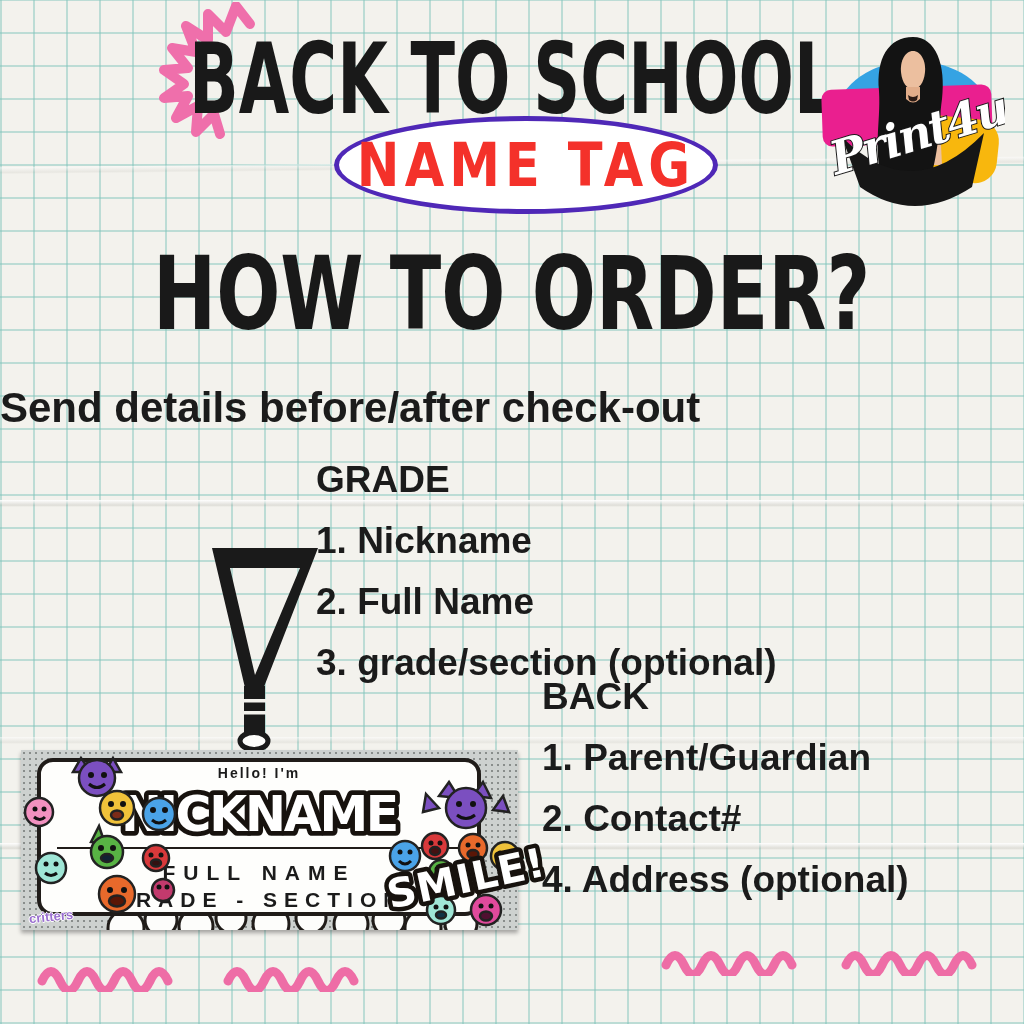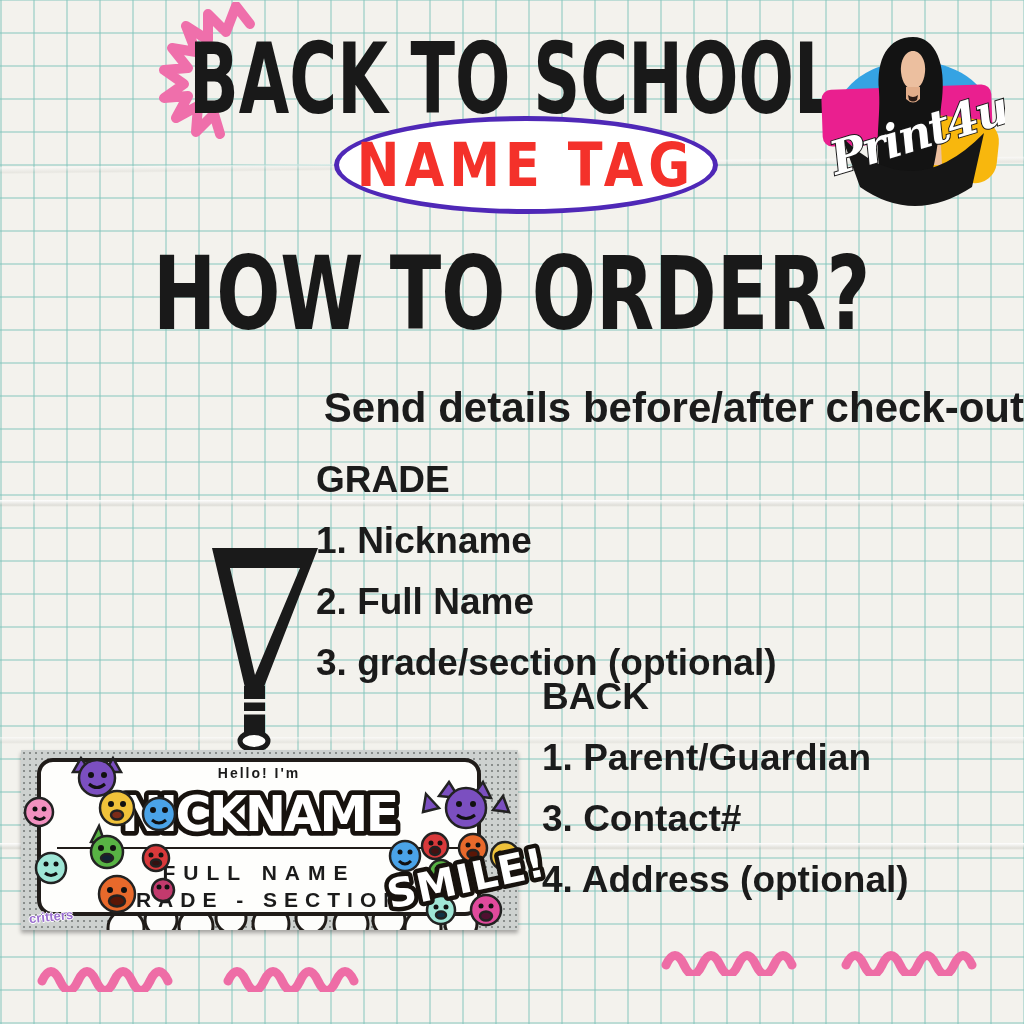--- a/index.html
+++ b/index.html
@@ -34,21 +34,21 @@
     display:flex; align-items:center; justify-content:center;
   }
   .badge-text {
     font-family:"DejaVu Sans", sans-serif; font-weight:bold; color:#f4312a;
     font-size:60px; letter-spacing:6px; transform:scale(.85,1); white-space:nowrap;
   }
 
   .howto-wrap { top:243px; left:0; width:1024px; text-align:center; }
   .howto { display:inline-block; font-size:102px; transform:scale(.74,1); transform-origin:center top; }
 
-  .subhead { top:384px; left:0; width:1024px; text-align:right;
+  .subhead { top:384px; left:0; width:1024px; text-align:left;
     font-size:42px; font-weight:bold; color:#1b1b1b; letter-spacing:0; }
 
   .list { font-size:37px; font-weight:bold; color:#1b1b1b; line-height:1; white-space:nowrap; }
   .list .row { margin-bottom:24px; }
   .front-list { top:461px; left:316px; }
   .back-list  { top:678px; left:542px; }
 
   .nametag {
     top:750px; left:21px; width:497px; height:180px;
     background-color:#cdd1cf;
@@ -123,21 +123,21 @@
   <div class="abs list front-list">
     <div class="row">GRADE</div>
     <div class="row">1. Nickname</div>
     <div class="row">2. Full Name</div>
     <div class="row">3. grade/section (optional)</div>
   </div>
 
   <div class="abs list back-list">
     <div class="row">BACK</div>
     <div class="row">1. Parent/Guardian</div>
-    <div class="row">3. Contact#</div>
+    <div class="row">2. Contact#</div>
     <div class="row">4. Address (optional)</div>
   </div>
 
   <svg class="abs" style="top:540px; left:200px;" width="130" height="222" viewBox="0 0 130 222">
     <path d="M12,8 L118,8 L62,152 L46,152 Z M30,28 L100,28 L55,135 Z" fill-rule="evenodd" fill="#1a1a1a"></path>
     <rect x="44" y="146" width="21" height="52" fill="#1a1a1a"></rect>
     <rect x="43" y="159" width="23" height="3.5" fill="#f3f2ed"></rect>
     <rect x="43" y="171" width="23" height="3.5" fill="#f3f2ed"></rect>
     <ellipse cx="54" cy="201" rx="14" ry="8.5" fill="#fdfdfb" stroke="#1a1a1a" stroke-width="5"></ellipse>
     <path d="M47,207 L54,221 L61,207 Z" fill="#1a1a1a"></path>

